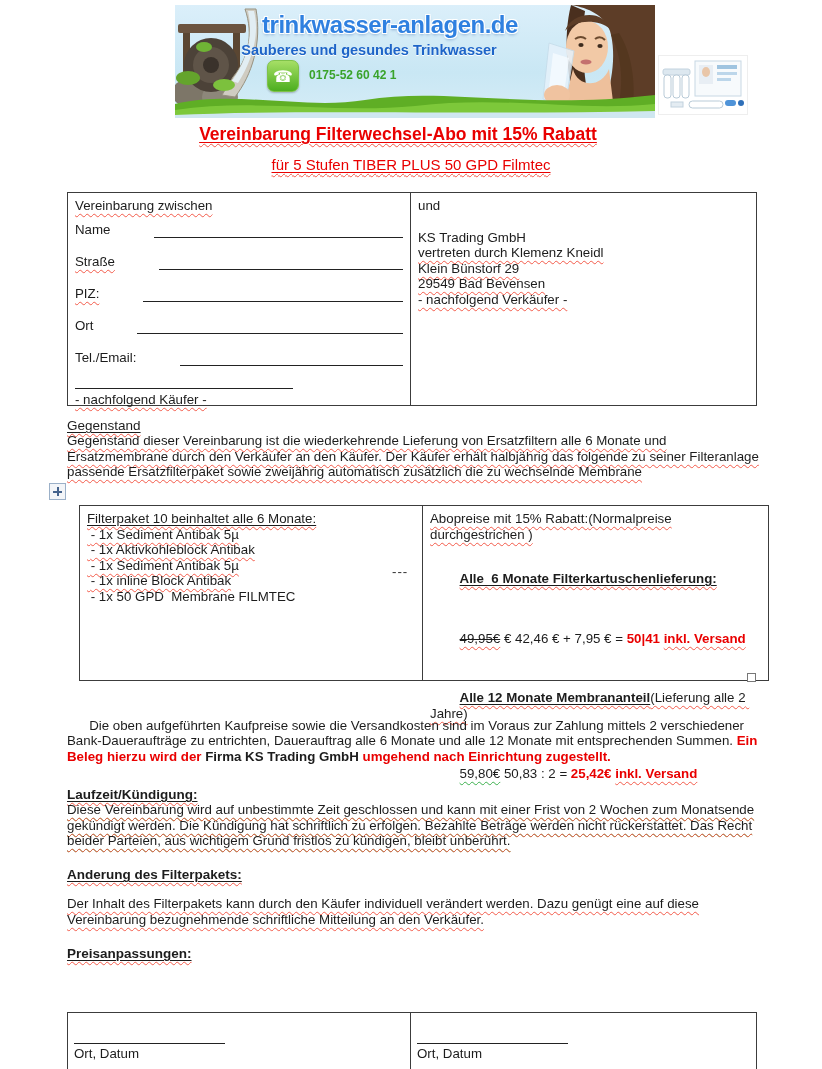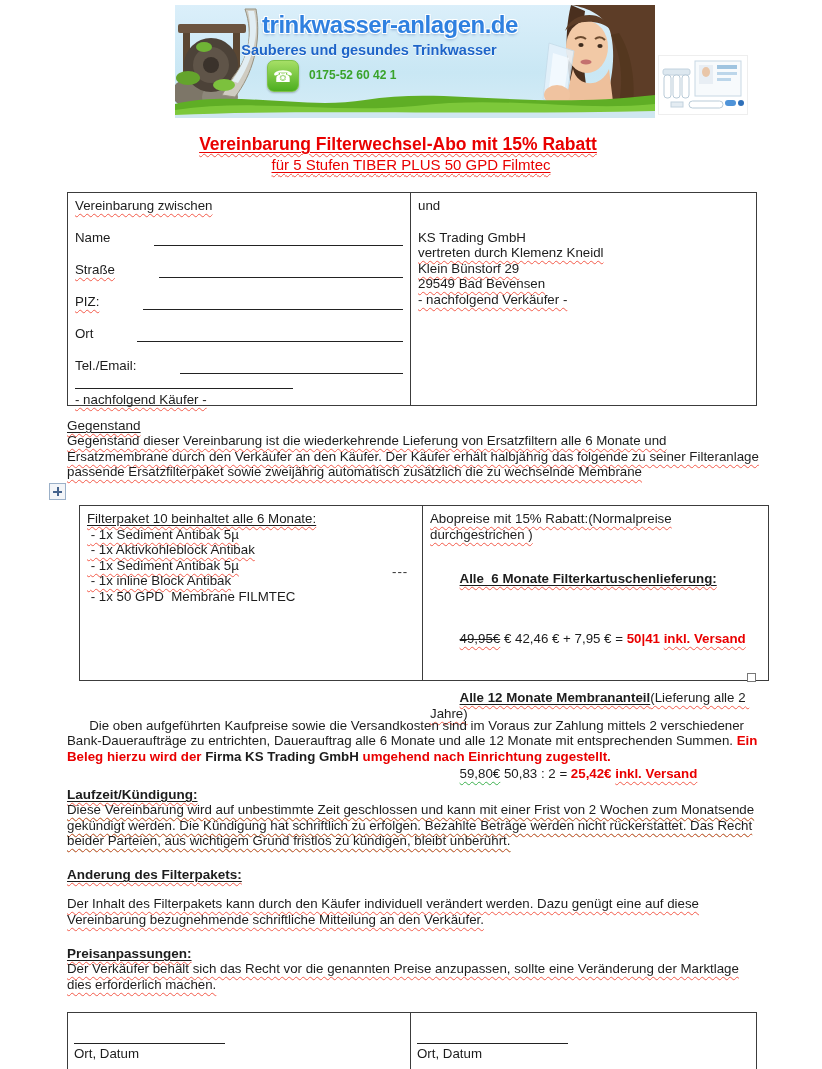--- a/index.html
+++ b/index.html
@@ -27,33 +27,33 @@
   .tagline{left:64px;top:37px;width:260px;text-align:center;font-size:14.5px;font-weight:bold;color:#1d64c8;
          text-shadow:0 1px 0 #fff;}
   .phonebadge{left:92px;top:55px;width:30px;height:30px;border-radius:7px;
          background:linear-gradient(180deg,#a6df66,#4cae1f);border:1px solid #7fc24a;
          display:flex;align-items:center;justify-content:center;color:#fff;font-size:16px;
          box-shadow:0 1px 2px rgba(0,0,0,.25);}
   .phonenum{left:134px;top:63px;font-size:12px;font-weight:bold;color:#3aa32b;}
   .product{left:658px;top:55px;width:88px;height:58px;background:#fff;border:1px solid #eee;}
 
   
-  .t1{left:0;top:134px;width:796px;text-align:center;font-size:17.5px;font-weight:bold;color:#e90000;}
+  .t1{left:0;top:124px;width:796px;text-align:center;font-size:17.5px;font-weight:bold;color:#e90000;}
   .t2{left:0;top:156px;width:822px;text-align:center;font-size:15px;color:#e90000;}
 
   
   .tbl{border:1px solid #3c3c3c;display:flex;}
   .cell{box-sizing:border-box;padding:5px 7px;font-size:13.3px;line-height:15.6px;}
   .cl{width:343px;border-right:1px solid #3c3c3c;}
   .cr{width:345px;border-left:1px solid #3c3c3c;margin-left:-1px;}
   .parties{left:67px;top:192px;width:688px;height:212px;}
   .ftable{left:79px;top:505px;width:688px;height:174px;}
   .sigtable{left:67px;top:1012px;width:688px;height:70px;}
 
-  .frow{display:flex;align-items:flex-end;height:32px;gap:43px;}
+  .frow{display:flex;align-items:center;height:32px;gap:43px;}
   .flabel{flex:0 0 auto;padding-bottom:0;}
   .fline{flex:1 1 auto;border-bottom:1.4px solid #222;height:15px;margin-left:1px;}
   .xline{width:218px;border-bottom:1.4px solid #222;height:12px;margin:2px 0 3px 0;}
 
   .para{font-size:13.3px;line-height:15.6px;width:694px;}
   .h13{font-size:13.5px;}
 
   
   .movehandle{left:49px;top:483px;width:15px;height:15px;background:#f3f5f8;border:1px solid #9bb0c8;
         display:flex;align-items:center;justify-content:center;}
@@ -260,23 +260,20 @@
     <div style="height:14px"></div>
     <div class="para">
       <span class="wred">Der Inhalt des Filterpakets kann durch den Käufer individuell verändert werden. Dazu genügt eine auf diese Vereinbarung bezugnehmende schriftliche Mitteilung an den Verkäufer.</span>
     </div>
   </div>
 
   <div class="abs" style="left:67px;top:946px;">
     <div class="h13 bold">
       <span class="usolid"><span class="wred">Preisanpassungen:</span></span>
     </div>
-    <div class="para">
-      <span class="wred">Der Verkäufer behält sich das Recht vor die genannten Preise anzupassen, sollte eine Veränderung der Marktlage dies erforderlich machen.</span>
-    </div>
   </div>
 
   <div class="abs tbl sigtable">
     <div class="sigcell cl">
       <div class="sigline"></div>
       <div>Ort, Datum</div>
     </div>
     <div class="sigcell cr">
       <div class="sigline"></div>
       <div>Ort, Datum</div>

